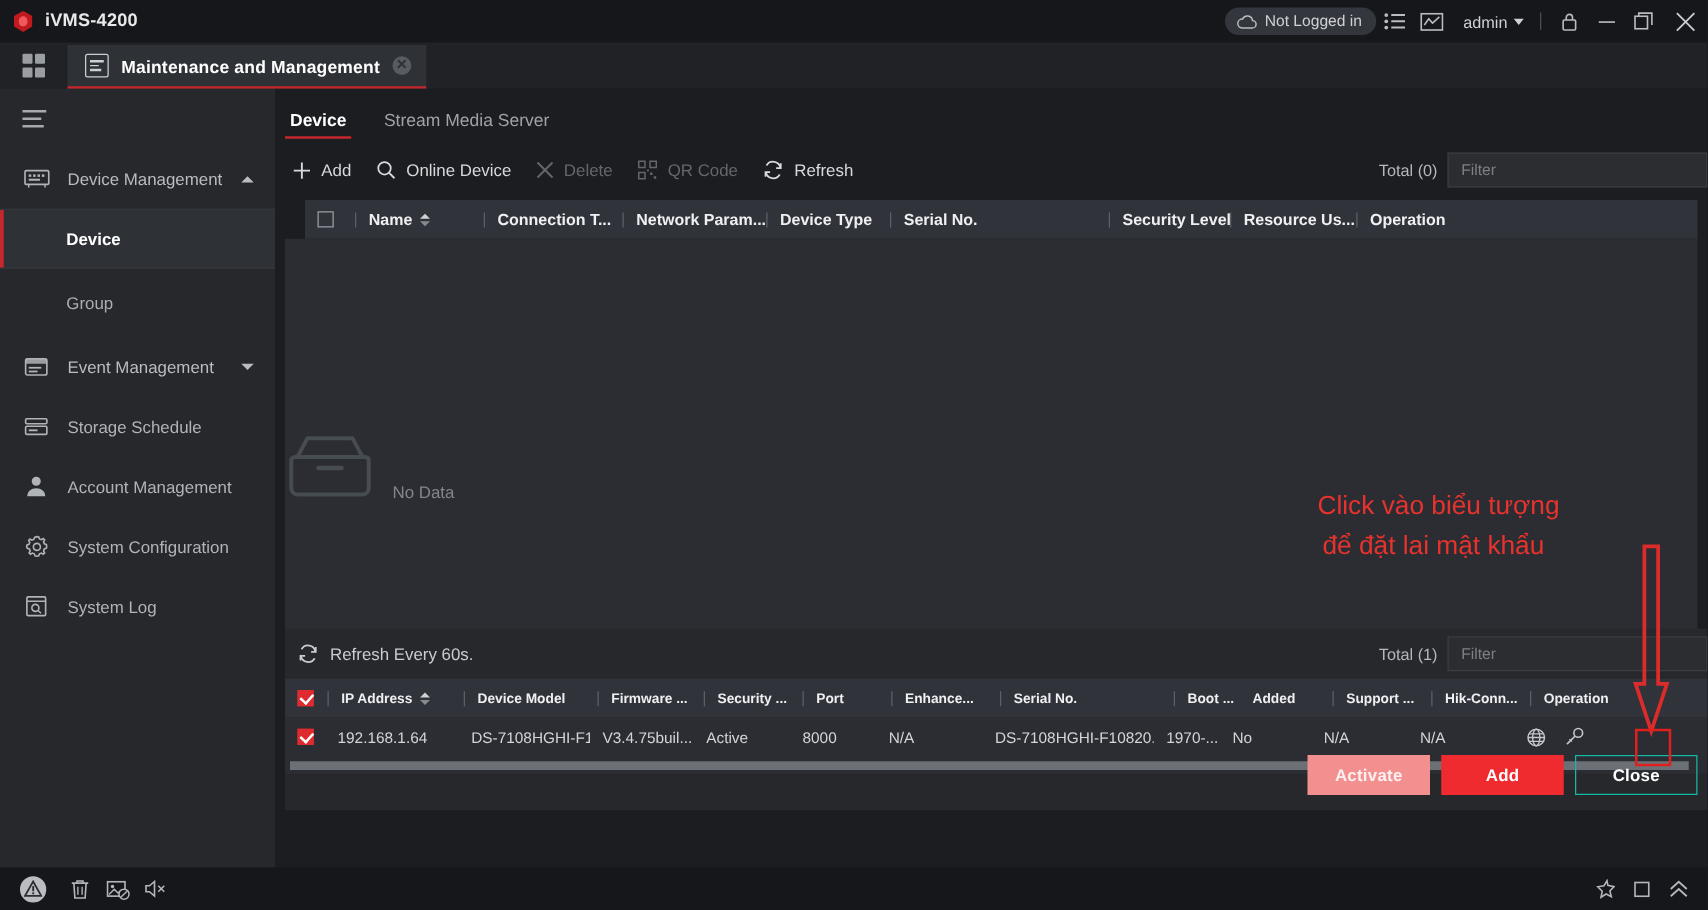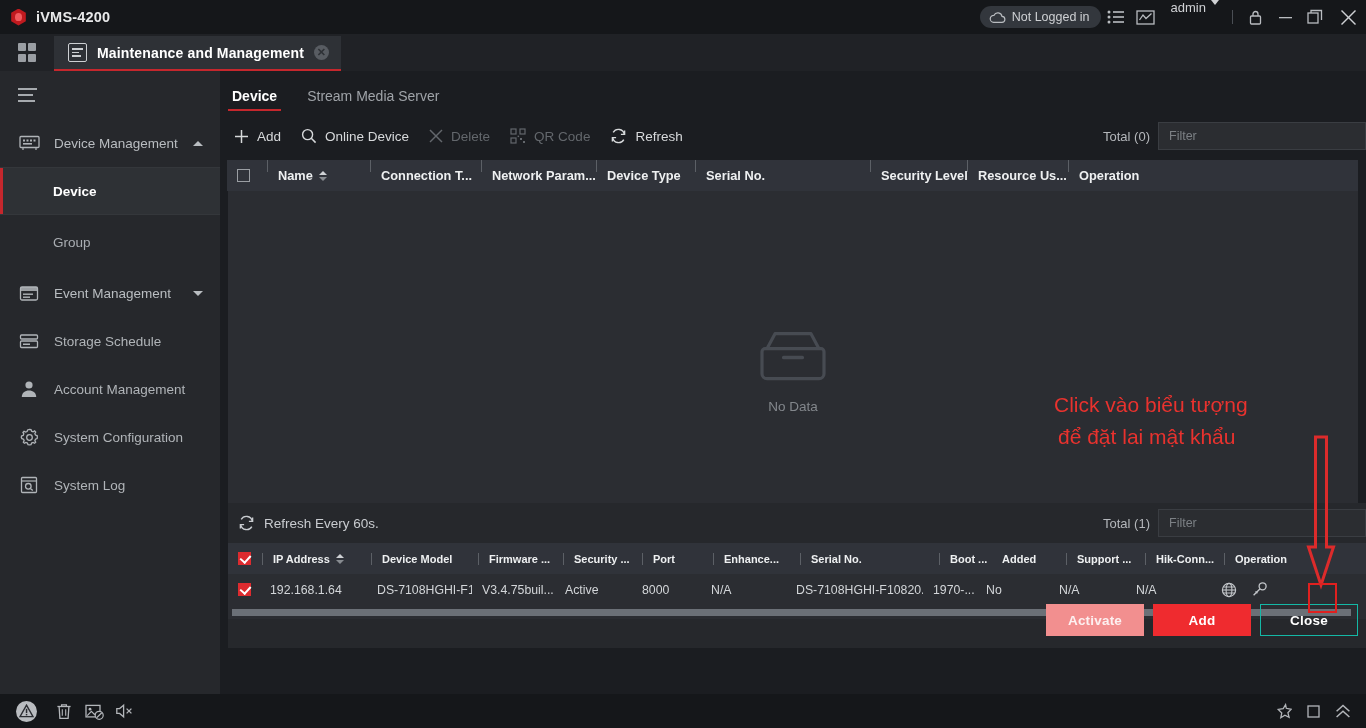--- a/index.html
+++ b/index.html
@@ -37,21 +37,21 @@
   }
   .login-pill {
     display: flex; align-items: center; gap: 6px;
     background: #33373d; border-radius: 11px; height: 22px;
     padding: 0 11px 0 9px; color: #cfd1d4; font-size: 12.5px;
   }
   .tb-ico {
     width: 30px; height: 34px; display: flex; align-items: center; justify-content: center;
     color: #b9bcc0;
   }
-  .tb-user { display: flex; gap: 5px; color: #cfd1d4; font-size: 13px;
+  .tb-user { display: flex; align-items: center; gap: 5px; color: #cfd1d4; font-size: 13px;
              padding: 0 6px 0 10px; height: 34px; }
   .tb-sep { width: 1px; height: 14px; background: #4a4e54; margin: 0 7px; }
   .caret-d { width: 0; height: 0; border-left: 4.5px solid transparent;
              border-right: 4.5px solid transparent; border-top: 5px solid #cfd1d4; }
 
   
   .tabbar {
     position: absolute; left: 0; top: 34px; width: 1366px; height: 37px;
     background: #202226; display: flex; align-items: flex-end;
   }
@@ -150,22 +150,22 @@
     display: flex; align-items: center; padding: 2px 10px;
   }
   .filter-box input {
     background: transparent; border: 0; outline: 0; width: 100%;
     color: #d6d8da; font-size: 12.5px; font-family: "Liberation Sans", sans-serif;
   }
   .filter-box input::placeholder { color: #7c8085; }
 
   
   .tbl-head {
-    position: absolute; left: 7px; right: 8px; top: 89px; height: 31px;
-    background: #30333a; display: flex; align-items: flex-start;
+    position: absolute; left: 24px; right: 8px; top: 89px; height: 31px;
+    background: #30333a; display: flex; align-items: center;
     color: #eef0f1; font-size: 12.8px; font-weight: bold; white-space: nowrap;
   }
   .th { display: flex; align-items: center; height: 31px; padding-left: 10px; }
   .vdiv { width: 1px; height: 12px; background: #5c6066; margin: 0 0 0 2px; flex: 0 0 1px; }
   .chk {
     width: 13px; height: 13px; border: 1.5px solid #9a9ea3; background: transparent;
     flex: 0 0 13px;
   }
   .chk.on { background: #dd2b2f; border-color: #dd2b2f; position: relative; }
   .chk.on::after {
@@ -177,21 +177,21 @@
   .sorter i { width: 0; height: 0; border-left: 4px solid transparent; border-right: 4px solid transparent; }
   .sorter i.up { border-bottom: 4.5px solid #cfd2d5; }
   .sorter i.dn { border-top: 4.5px solid #878b90; }
 
   .tbl-body {
     position: absolute; left: 8px; right: 8px; top: 120px; bottom: 130px;
     background: #2b2d32;
   }
   .empty-wrap {
     position: absolute; left: 0; right: 0; top: 50%; transform: translateY(-58%);
-    display: flex; flex-direction: column; align-items: center; gap: 14px;
+    display: flex; flex-direction: row; align-items: flex-end; gap: 14px;
   }
   .empty-lbl { color: #83878c; font-size: 13.5px; }
 
   
   .anno {
     position: absolute; color: #e8322e; font-size: 21px; line-height: 31px;
     white-space: nowrap; font-family: "Liberation Sans", sans-serif;
   }
 
   

